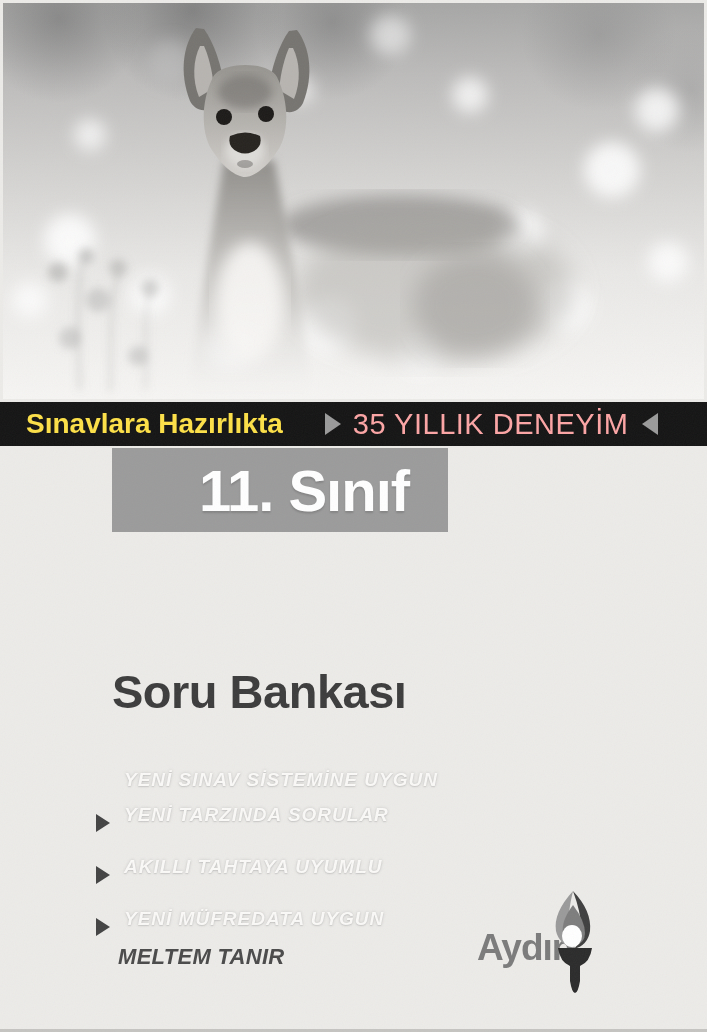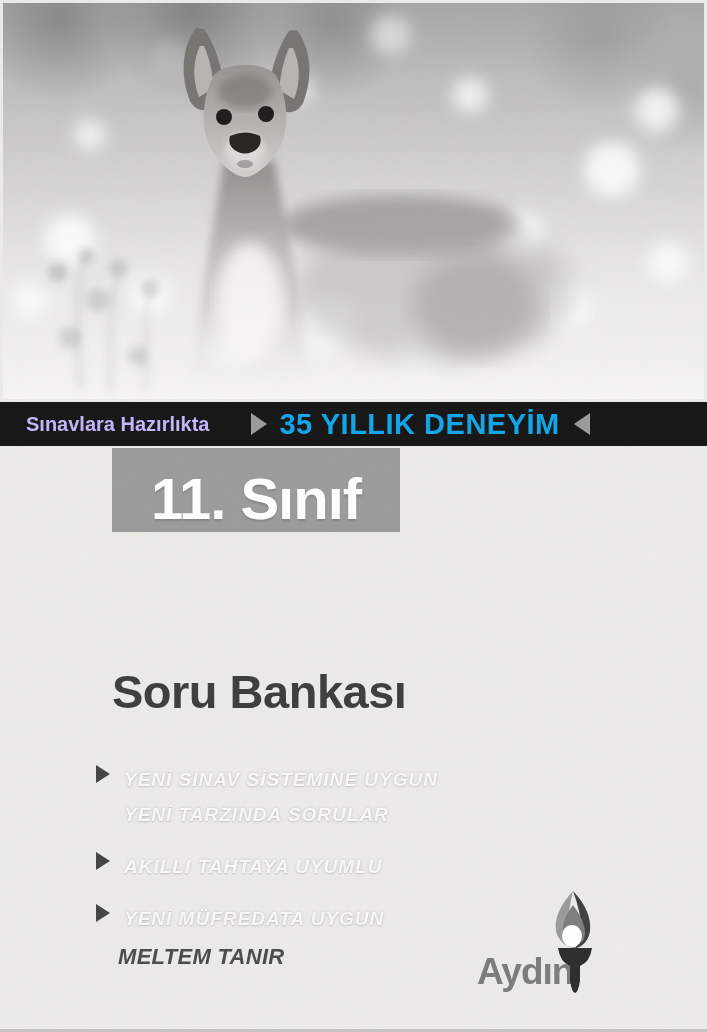--- a/index.html
+++ b/index.html
@@ -19,62 +19,62 @@
       radial-gradient(circle 90px at 98% 22%, rgba(150,150,150,.45), rgba(150,150,150,0) 70%),
       linear-gradient(180deg,#a6a6a5 0%,#bcbbba 18%,#d2d1cf 42%,#e9e8e6 68%,#f6f5f3 100%);
   }
   .photo svg{position:absolute;left:0;top:0;}
   
   .banner{
     position:absolute;left:0;top:402px;width:707px;height:44px;
     background:#141414;display:flex;align-items:center;
     padding:0 0 0 26px;box-sizing:border-box;
   }
-  .banner-left{color:#c4b5fd;font-size:20px;font-weight:bold;letter-spacing:0px;}
+  .banner-left{color:#fde047;font-size:28px;font-weight:bold;letter-spacing:0px;}
   .tri{width:0;height:0;border-top:11px solid transparent;border-bottom:11px solid transparent;}
   .tri-right{border-left:16px solid #9a9a9a;margin:0 12px 0 42px;}
   .tri-left{border-right:16px solid #9a9a9a;margin-left:14px;}
-  .banner-right{color:#0ea5e9;font-size:29px;font-weight:bold;letter-spacing:.5px;}
+  .banner-right{color:#fca5a5;font-size:29px;font-weight:normal;letter-spacing:.5px;}
   
   .grade-box{
     position:absolute;left:112px;top:448px;width:288px;height:84px;
-    background:#9b9b9b;display:flex;align-items:flex-end;justify-content:center;
+    background:#9b9b9b;display:flex;align-items:center;justify-content:center;padding-left:48px;
   }
   .grade-box span{color:#fff;font-size:58px;font-weight:bold;letter-spacing:-1px;
     text-shadow:0 2px 2px rgba(0,0,0,.15);}
   
   .title{
     position:absolute;left:104px;top:546px;
     font-size:116px;font-weight:900;color:#262626;letter-spacing:-3px;line-height:1;
   }
   .subtitle{
     position:absolute;left:112px;top:664px;
     font-size:47px;font-weight:bold;color:#3c3c3c;letter-spacing:-.5px;
   }
   
   .features{position:absolute;left:96px;top:762px;width:460px;}
-  .feature{display:flex;align-items:flex-start;margin-bottom:17px;}
+  .feature{display:flex;align-items:flex-end;margin-bottom:17px;}
   .feature .f-tri{
     width:0;height:0;flex:0 0 auto;
     border-top:9px solid transparent;border-bottom:9px solid transparent;
     border-left:14px solid #434343;margin:3px 14px 0 0;
   }
   .f-text{
     font-size:19px;font-weight:bold;font-style:italic;letter-spacing:1px;
     color:rgba(253,252,250,.95);
     text-shadow:0 0 3px rgba(150,150,150,.45), 0 1px 1px rgba(160,160,160,.3);
     line-height:35px;
   }
   
   .authors{position:absolute;left:118px;top:941px;}
   .author{font-size:22px;font-weight:bold;font-style:italic;color:#4a4a4a;line-height:31px;letter-spacing:.3px;}
   
   .logo{position:absolute;left:477px;top:891px;width:215px;height:102px;}
   .logo .aydin{
-    position:absolute;left:0;bottom:0;font-size:37px;font-weight:bold;
+    position:absolute;left:0;bottom:24px;font-size:37px;font-weight:bold;
     color:#7b7b7b;letter-spacing:-1px;
   }
   .logo .torch{position:absolute;left:68px;top:0;}
   .logo .yayinlari{
     position:absolute;left:110px;bottom:7px;font-size:27px;font-weight:bold;
     color:#474747;letter-spacing:-.5px;
   }
   .bottom-line{position:absolute;left:0;bottom:0;width:707px;height:3px;background:rgba(150,149,147,.45);}
   .grain{position:absolute;left:0;top:0;pointer-events:none;}
 </style>

